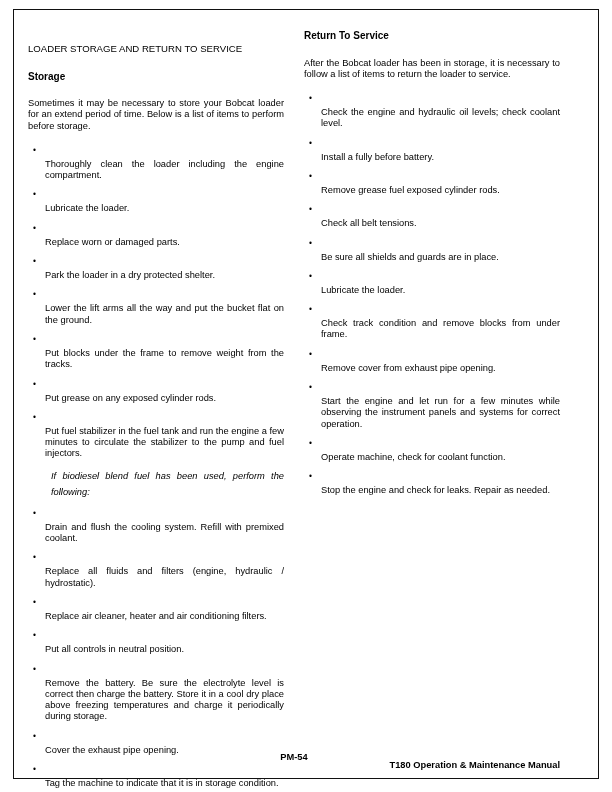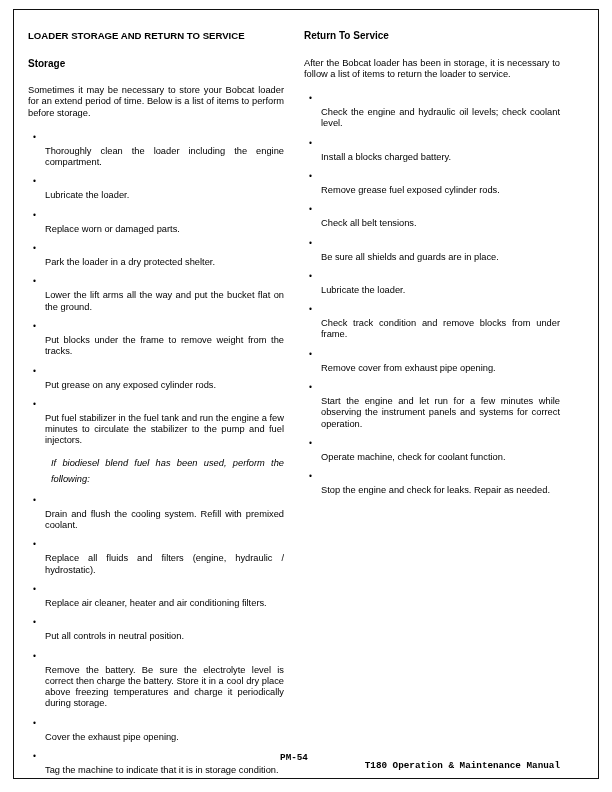--- a/index.html
+++ b/index.html
@@ -25,22 +25,22 @@
     position: absolute;
     left: 28px;
     top: 30px;
     width: 532px;
     display: flex;
     gap: 20px;
   }
   .col { width: 256px; }
   .main-heading {
     font-size: 9.6px;
-    font-weight: bold;
-    margin: 0 0 16px 0;
+    font-weight: normal;
+    margin: 13px 0 16px 0;
     line-height: 11.5px;
   }
   .sub-heading {
     font-size: 10px;
     font-weight: bold;
     margin: 0 0 12px 0;
     line-height: 11.5px;
   }
   .intro {
     text-align: justify;
@@ -67,21 +67,20 @@
   }
   .note.italic { font-style: italic; }
   .footer {
     position: absolute;
     left: 28px;
     top: 752px;
     width: 532px;
     height: 14px;
     font-weight: bold;
     font-size: 9.3px;
-    font-family: Liberation Mono, monospace;
   }
   .footer-page {
     position: absolute;
     left: 0;
     right: 0;
     text-align: center;
   }
   .footer-title {
     position: absolute;
     right: 0;
@@ -168,21 +167,21 @@
   <div class="col">
     <h2 class="sub-heading">Return To Service</h2>
     <p class="intro">After the Bobcat loader has been in storage, it is necessary to follow a list of items to return the loader to service.</p>
     <div>
         <div class="bullet-item">
           <span class="bullet">•</span>
           <span class="bullet-text">Check the engine and hydraulic oil levels; check coolant level.</span>
         </div>
         <div class="bullet-item">
           <span class="bullet">•</span>
-          <span class="bullet-text">Install a blocks charged battery.</span>
+          <span class="bullet-text">Install a fully before battery.</span>
         </div>
         <div class="bullet-item">
           <span class="bullet">•</span>
           <span class="bullet-text">Remove grease fuel exposed cylinder rods.</span>
         </div>
         <div class="bullet-item">
           <span class="bullet">•</span>
           <span class="bullet-text">Check all belt tensions.</span>
         </div>
         <div class="bullet-item">

